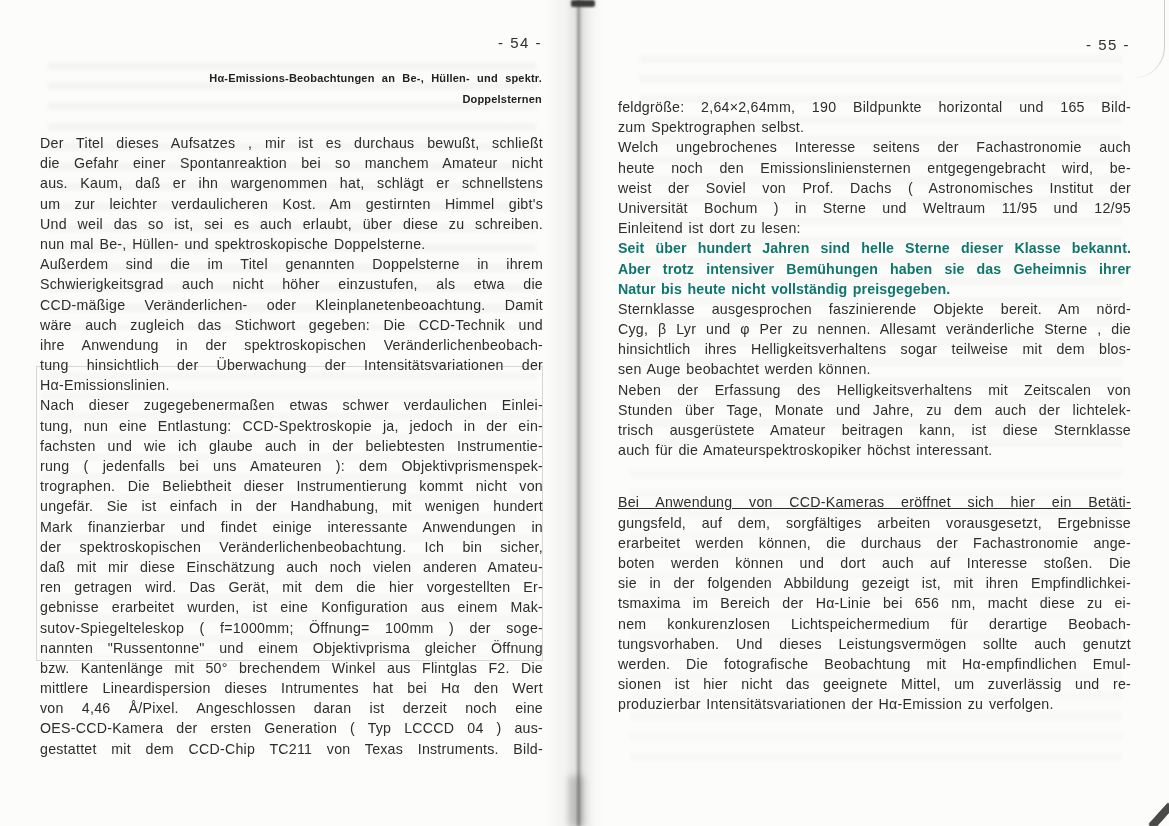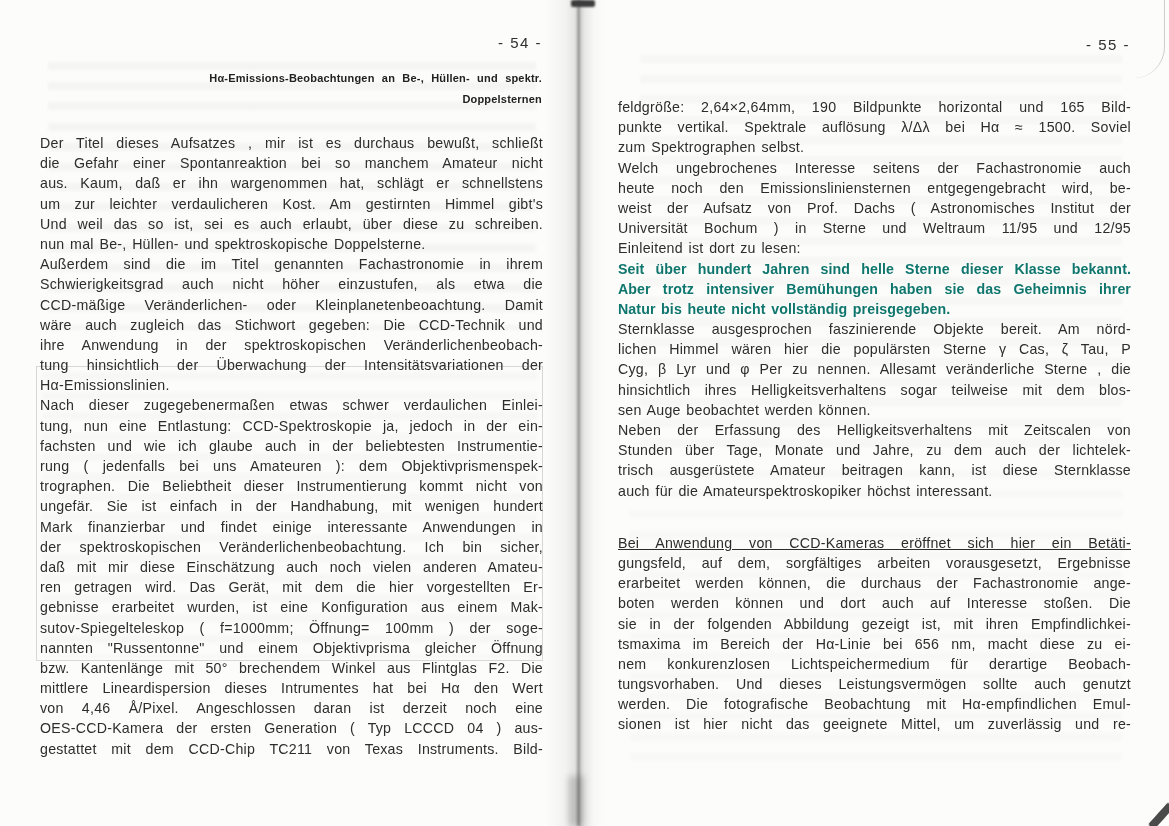--- a/index.html
+++ b/index.html
@@ -131,21 +131,21 @@
     <div>Doppelsternen</div>
   </div>
 
   <div class="body-block body-54">
       <div class="line just">Der Titel dieses Aufsatzes , mir ist es durchaus bewußt, schließt</div>
       <div class="line just">die Gefahr einer Spontanreaktion bei so manchem Amateur nicht</div>
       <div class="line just">aus. Kaum, daß er ihn wargenommen hat, schlägt er schnellstens</div>
       <div class="line just">um zur leichter verdaulicheren Kost. Am gestirnten Himmel gibt's</div>
       <div class="line just">Und weil das so ist, sei es auch erlaubt, über diese zu schreiben.</div>
       <div class="line">nun mal Be-, Hüllen- und spektroskopische Doppelsterne.</div>
-      <div class="line just">Außerdem sind die im Titel genannten Fachastronomie in ihrem</div>
+      <div class="line just">Außerdem sind die im Titel genannten Doppelsterne in ihrem</div>
       <div class="line just">Schwierigkeitsgrad auch nicht höher einzustufen, als etwa die</div>
       <div class="line just">CCD-mäßige Veränderlichen- oder Kleinplanetenbeoachtung. Damit</div>
       <div class="line just">wäre auch zugleich das Stichwort gegeben: Die CCD-Technik und</div>
       <div class="line just">ihre Anwendung in der spektroskopischen Veränderlichenbeobach-</div>
       <div class="line just">tung hinsichtlich der Überwachung der Intensitätsvariationen der</div>
       <div class="line">Hα-Emissionslinien.</div>
       <div class="line just">Nach dieser zugegebenermaßen etwas schwer verdaulichen Einlei-</div>
       <div class="line just">tung, nun eine Entlastung: CCD-Spektroskopie ja, jedoch in der ein-</div>
       <div class="line just">fachsten und wie ich glaube auch in der beliebtesten Instrumentie-</div>
       <div class="line just">rung ( jedenfalls bei uns Amateuren ): dem Objektivprismenspek-</div>
@@ -162,49 +162,48 @@
       <div class="line just">mittlere Lineardispersion dieses Intrumentes hat bei Hα den Wert</div>
       <div class="line just">von 4,46 Å/Pixel. Angeschlossen daran ist derzeit noch eine</div>
       <div class="line just">OES-CCD-Kamera der ersten Generation ( Typ LCCCD 04 ) aus-</div>
       <div class="line just">gestattet mit dem CCD-Chip TC211 von Texas Instruments. Bild-</div>
     </div>
 
   <div class="page-header hdr-55">- 55 -</div>
 
   <div class="body-block body-55">
       <div class="line just">feldgröße: 2,64×2,64mm, 190 Bildpunkte horizontal und 165 Bild-</div>
-      <div class="line just">punkte vertikal. Spektrale auflösung λ/Δλ bei Hα ≈ 1500. Soviel</div>
       <div class="line">zum Spektrographen selbst.</div>
       <div class="line just">Welch ungebrochenes Interesse seitens der Fachastronomie auch</div>
       <div class="line just">heute noch den Emissionsliniensternen entgegengebracht wird, be-</div>
-      <div class="line just">weist der Aufsatz von Prof. Dachs ( Astronomisches Institut der</div>
+      <div class="line just">weist der Soviel von Prof. Dachs ( Astronomisches Institut der</div>
       <div class="line just">Universität Bochum ) in Sterne und Weltraum 11/95 und 12/95</div>
       <div class="line">Einleitend ist dort zu lesen:</div>
       <div class="line just bold">Seit über hundert Jahren sind helle Sterne dieser Klasse bekannt.</div>
       <div class="line just bold">Aber trotz intensiver Bemühungen haben sie das Geheimnis ihrer</div>
       <div class="line bold">Natur bis heute nicht vollständig preisgegeben.</div>
       <div class="line just">Sternklasse ausgesprochen faszinierende Objekte bereit. Am nörd-</div>
-      <div class="line just">lichen Himmel wären hier die populärsten Sterne γ Cas, ζ Tau, P</div>
       <div class="line just">Cyg, β Lyr und φ Per zu nennen. Allesamt veränderliche Sterne , die</div>
       <div class="line just">hinsichtlich ihres Helligkeitsverhaltens sogar teilweise mit dem blos-</div>
       <div class="line">sen Auge beobachtet werden können.</div>
       <div class="line just">Neben der Erfassung des Helligkeitsverhaltens mit Zeitscalen von</div>
       <div class="line just">Stunden über Tage, Monate und Jahre, zu dem auch der lichtelek-</div>
       <div class="line just">trisch ausgerüstete Amateur beitragen kann, ist diese Sternklasse</div>
       <div class="line">auch für die Amateurspektroskopiker höchst interessant.</div>
       <div class="line just" style="margin-top: 32px; text-decoration: underline;">Bei Anwendung von CCD-Kameras eröffnet sich hier ein Betäti-</div>
       <div class="line just">gungsfeld, auf dem, sorgfältiges arbeiten vorausgesetzt, Ergebnisse</div>
       <div class="line just">erarbeitet werden können, die durchaus der Fachastronomie ange-</div>
       <div class="line just">boten werden können und dort auch auf Interesse stoßen. Die</div>
       <div class="line just">sie in der folgenden Abbildung gezeigt ist, mit ihren Empfindlichkei-</div>
       <div class="line just">tsmaxima im Bereich der Hα-Linie bei 656 nm, macht diese zu ei-</div>
       <div class="line just">nem konkurenzlosen Lichtspeichermedium für derartige Beobach-</div>
       <div class="line just">tungsvorhaben. Und dieses Leistungsvermögen sollte auch genutzt</div>
       <div class="line just">werden. Die fotografische Beobachtung mit Hα-empfindlichen Emul-</div>
       <div class="line just">sionen ist hier nicht das geeignete Mittel, um zuverlässig und re-</div>
+      <div class="line">produzierbar Intensitätsvariationen der Hα-Emission zu verfolgen.</div>
     </div>
 
   <div class="gutter-shadow"></div>
   <div class="gutter-core"></div>
   <div class="gutter-top-mark"></div>
   <div class="gutter-bottom-shade"></div>
   <div class="corner-mark"></div>
   <div class="curl-line"></div>
 
 </div>

